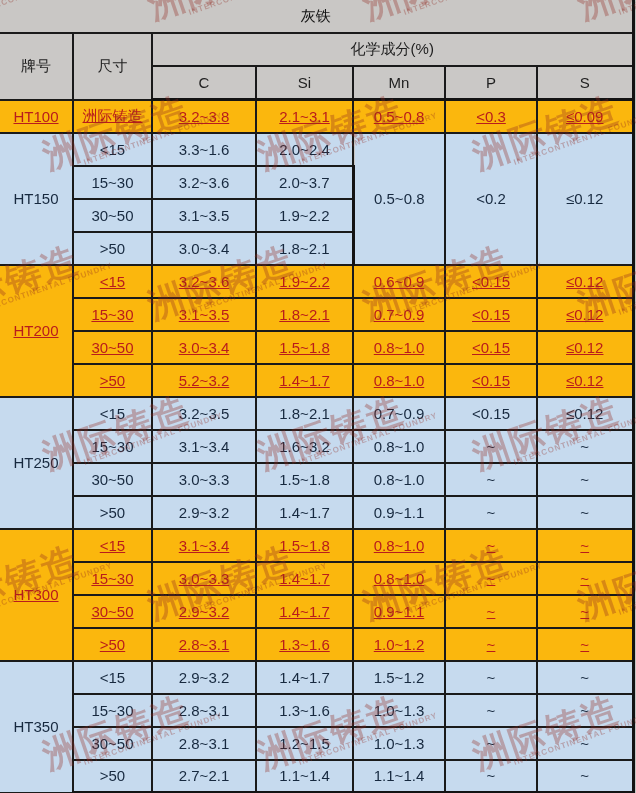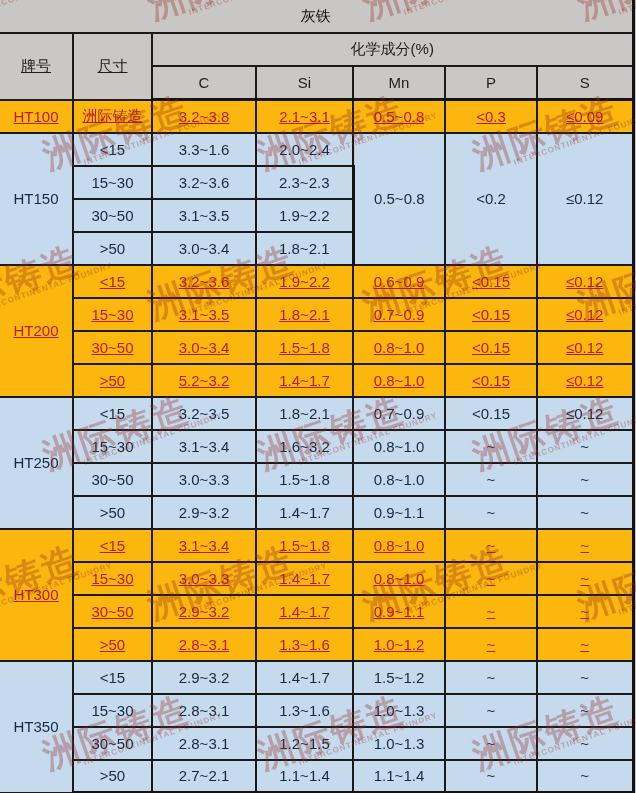--- a/index.html
+++ b/index.html
@@ -41,21 +41,21 @@
     border-right: 3px solid #131313;
   }
   tr.header-row td {
     background: #cac8c6;
     color: #1e1e1e;
     font-size: 15px;
     height: 31px;
     margin-left: 8px;
   }
   tr.header-row td.elem { font-size: 16px; }
-  tr.header-row td.span2 { height: 64px; text-decoration: underline; }
+  tr.header-row td.span2 { height: 64px; }
 
   #iron-table tbody tr { height: 33px; }
   #iron-table tbody td { font-size: 15px; }
 
   tr.theme-orange td { background: #fbb70d; color: #b91c1c; text-decoration: underline; }
   tr.theme-blue   td { background: #c6daee; color: #17293f; }
   td.grade { font-size: 15px; }
 
   
   #wm-layer {
@@ -119,21 +119,21 @@
           <td>&lt;15</td>
           <td>3.3~1.6</td>
           <td>2.0~2.4</td>
           <td rowspan="4">0.5~0.8</td>
           <td rowspan="4">&lt;0.2</td>
           <td rowspan="4">≤0.12</td>
         </tr>
         <tr class="theme-blue">
           <td>15~30</td>
           <td>3.2~3.6</td>
-          <td>2.3~2.3</td>
+          <td>2.0~3.7</td>
         </tr>
         <tr class="theme-blue">
           <td>30~50</td>
           <td>3.1~3.5</td>
           <td>1.9~2.2</td>
         </tr>
         <tr class="theme-blue">
           <td>&gt;50</td>
           <td>3.0~3.4</td>
           <td>1.8~2.1</td>

